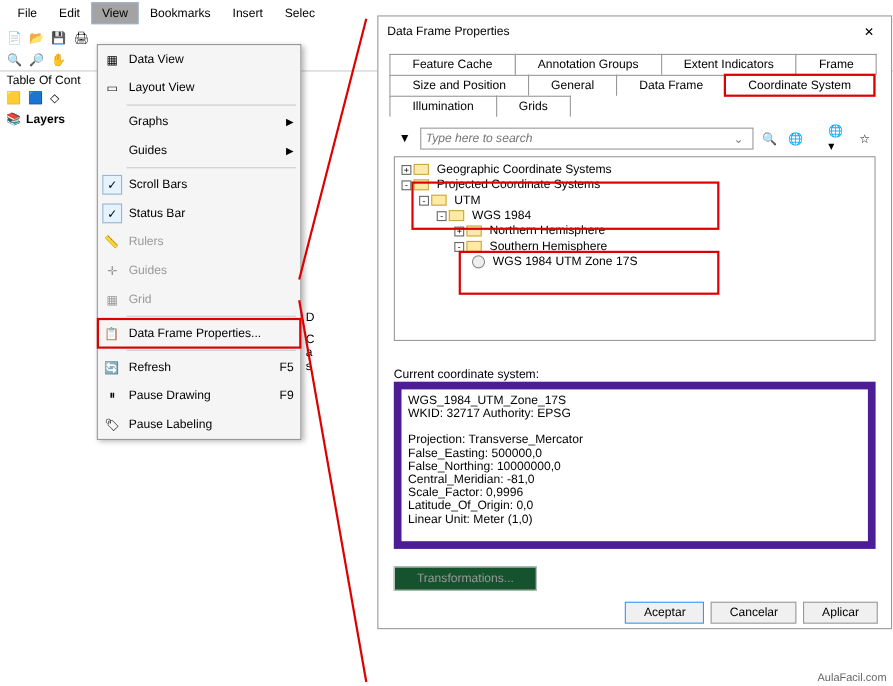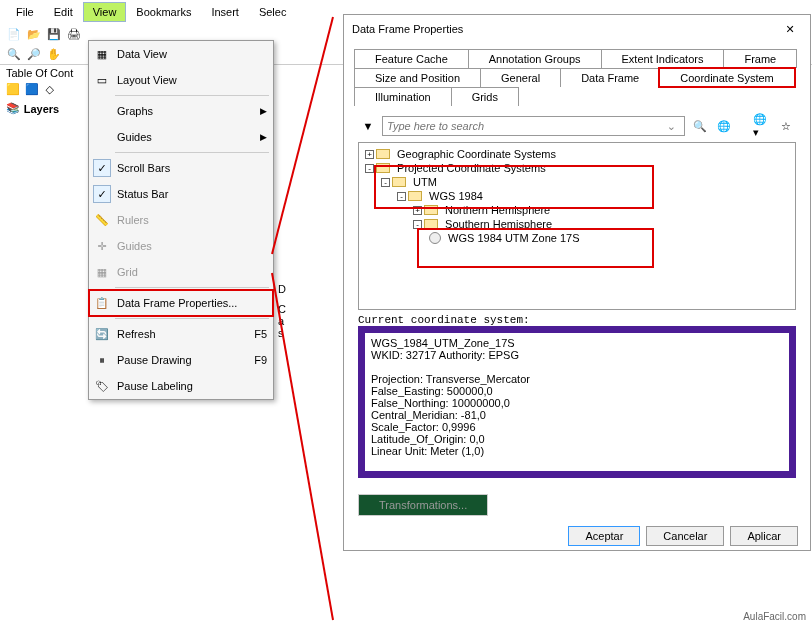--- a/index.html
+++ b/index.html
@@ -1,21 +1,21 @@
 <!DOCTYPE html>
 <html><head>
 <meta charset="utf-8">
 <style>
 * { box-sizing: border-box; font-family: "Segoe UI", Tahoma, sans-serif; font-size: 11px; }
 body { margin: 0; background: #fff; width: 812px; height: 624px; position: relative; overflow: hidden; }
 
 
 .menubar { display: flex; padding: 2px 6px; }
 .menubar span { padding: 4px 10px; }
-.menubar span.open { border: 1px solid #99b4d1; background: #bef264; padding: 3px 9px; }
+.menubar span.open { border: 1px solid #99b4d1; background: #a3a3a3; padding: 3px 9px; }
 
 
 .toolbar { display: flex; gap: 4px; padding: 2px 6px; align-items: center; }
 .toolbar .ico { width: 16px; height: 16px; display: flex; align-items: center; justify-content: center; }
 
 
 .toc-title { padding: 2px 6px; color: #000; border-top: 1px solid #ccc; }
 .toc-icons { display: flex; gap: 6px; padding: 2px 6px; }
 .toc-body { padding: 4px 6px; }
 .layer-row { display: flex; align-items: center; gap: 4px; font-weight: bold; }
@@ -45,21 +45,21 @@
 .tree-box { border: 1px solid #999; height: 168px; overflow-y: scroll; padding: 4px 2px; position: relative; }
 .tree-row { display: flex; align-items: center; gap: 2px; padding: 1px 0; }
 .tree-row .sq { width: 9px; height: 9px; border: 1px solid #666; display: flex; align-items: center; justify-content: center; font-size: 8px; }
 .indent0 { padding-left: 4px; }
 .indent1 { padding-left: 20px; }
 .indent2 { padding-left: 36px; }
 .indent3 { padding-left: 52px; }
 .indent4 { padding-left: 68px; }
 .outl1 { position: absolute; left: 15px; top: 22px; width: 280px; height: 44px; border: 2px solid #d00; pointer-events: none; }
 .outl2 { position: absolute; left: 58px; top: 85px; width: 237px; height: 40px; border: 2px solid #d00; pointer-events: none; }
-.ccs-label { margin-top: 4px; font-family: Liberation Mono, monospace; }
+.ccs-label { margin-top: 25px; }
 .ccs-box { border: 7px solid #4c1d95; height: 152px; overflow-y: scroll; padding: 4px 6px; white-space: pre-line; }
 .transform-btn { margin-top: 16px; padding: 4px 20px; color: #999; background: #14532d; border: 1px solid #ccc; display: inline-block; }
 .dlg-buttons { display: flex; justify-content: flex-end; gap: 6px; padding: 6px 12px 4px 12px; }
 .dlg-buttons button { padding: 3px 16px; border: 1px solid #999; background: #f0f0f0; }
 .dlg-buttons button.primary { border: 1px solid #3399ff; }
 
 
 .folder { width: 14px; height: 10px; background: #ffe9a8; border: 1px solid #caa940; display: inline-block; }
 .earth { width: 12px; height: 12px; border: 1px solid #888; border-radius: 50%; background: #eee; display: inline-block; }
 

